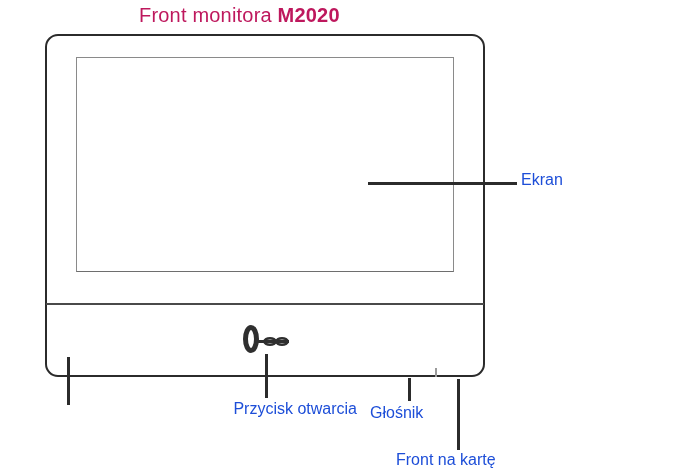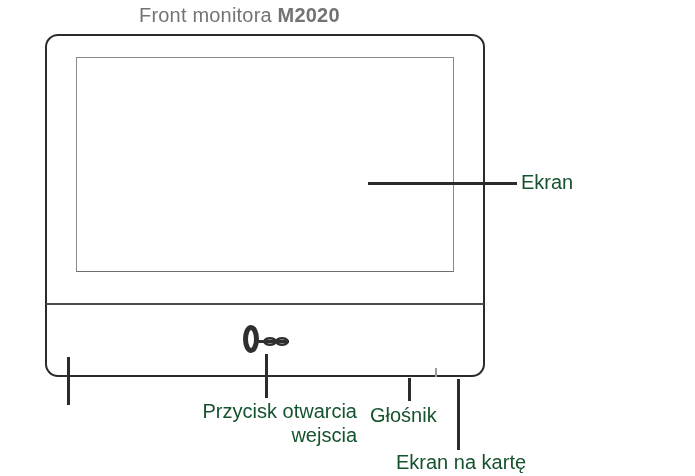--- a/index.html
+++ b/index.html
@@ -14,21 +14,21 @@
     height: 476px;
     background: #ffffff;
     overflow: hidden;
     color: #3a3a3a;
   }
   .page-title {
     position: absolute;
     left: 139px;
     top: 4px;
     font-size: 20px;
-    color: #737373;
+    color: #be185d;
     letter-spacing: 0.2px;
     white-space: nowrap;
   }
   .page-title .model { font-weight: bold; }
 
   .monitor-outline {
     position: absolute;
     left: 45px;
     top: 34px;
     width: 436px;
@@ -65,22 +65,22 @@
     position: absolute;
     left: 435px;
     top: 368px;
     width: 2px;
     height: 9px;
     background: #9a9a9a;
   }
 
   .lbl {
     position: absolute;
-    font-size: 20px;
-    color: #14532d;
+    font-size: 16px;
+    color: #1d4ed8;
     white-space: nowrap;
     line-height: 1.2;
   }
   .lbl.center { text-align: right; white-space: normal; }
 
   .key-icon-wrap {
     position: absolute;
     left: 242px;
     top: 325px;
     width: 50px;
@@ -112,18 +112,17 @@
   <div class="leader h" style="left:368px; top:182px; width:149px;"></div>
   <div class="leader v" style="left:67px; top:357px; height:48px;"></div>
   <div class="leader v" style="left:265px; top:354px; height:44px;"></div>
   <div class="leader v" style="left:408px; top:378px; height:23px;"></div>
   <div class="leader v" style="left:457px; top:379px; height:71px;"></div>
   <div class="tick"></div>
 
   <div class="lbl" style="left:521px; top:170px;">Ekran</div>
   <div class="lbl center" style="left:167px; top:399px; width:190px;">
     <div>Przycisk otwarcia</div>
-    <div>wejscia</div>
   </div>
   <div class="lbl" style="left:370px; top:403px;text-align:right;">Głośnik</div>
-  <div class="lbl" style="left:396px; top:450px;">Ekran na kartę</div>
+  <div class="lbl" style="left:396px; top:450px;">Front na kartę</div>
 
 </div>
 
 </body></html>

